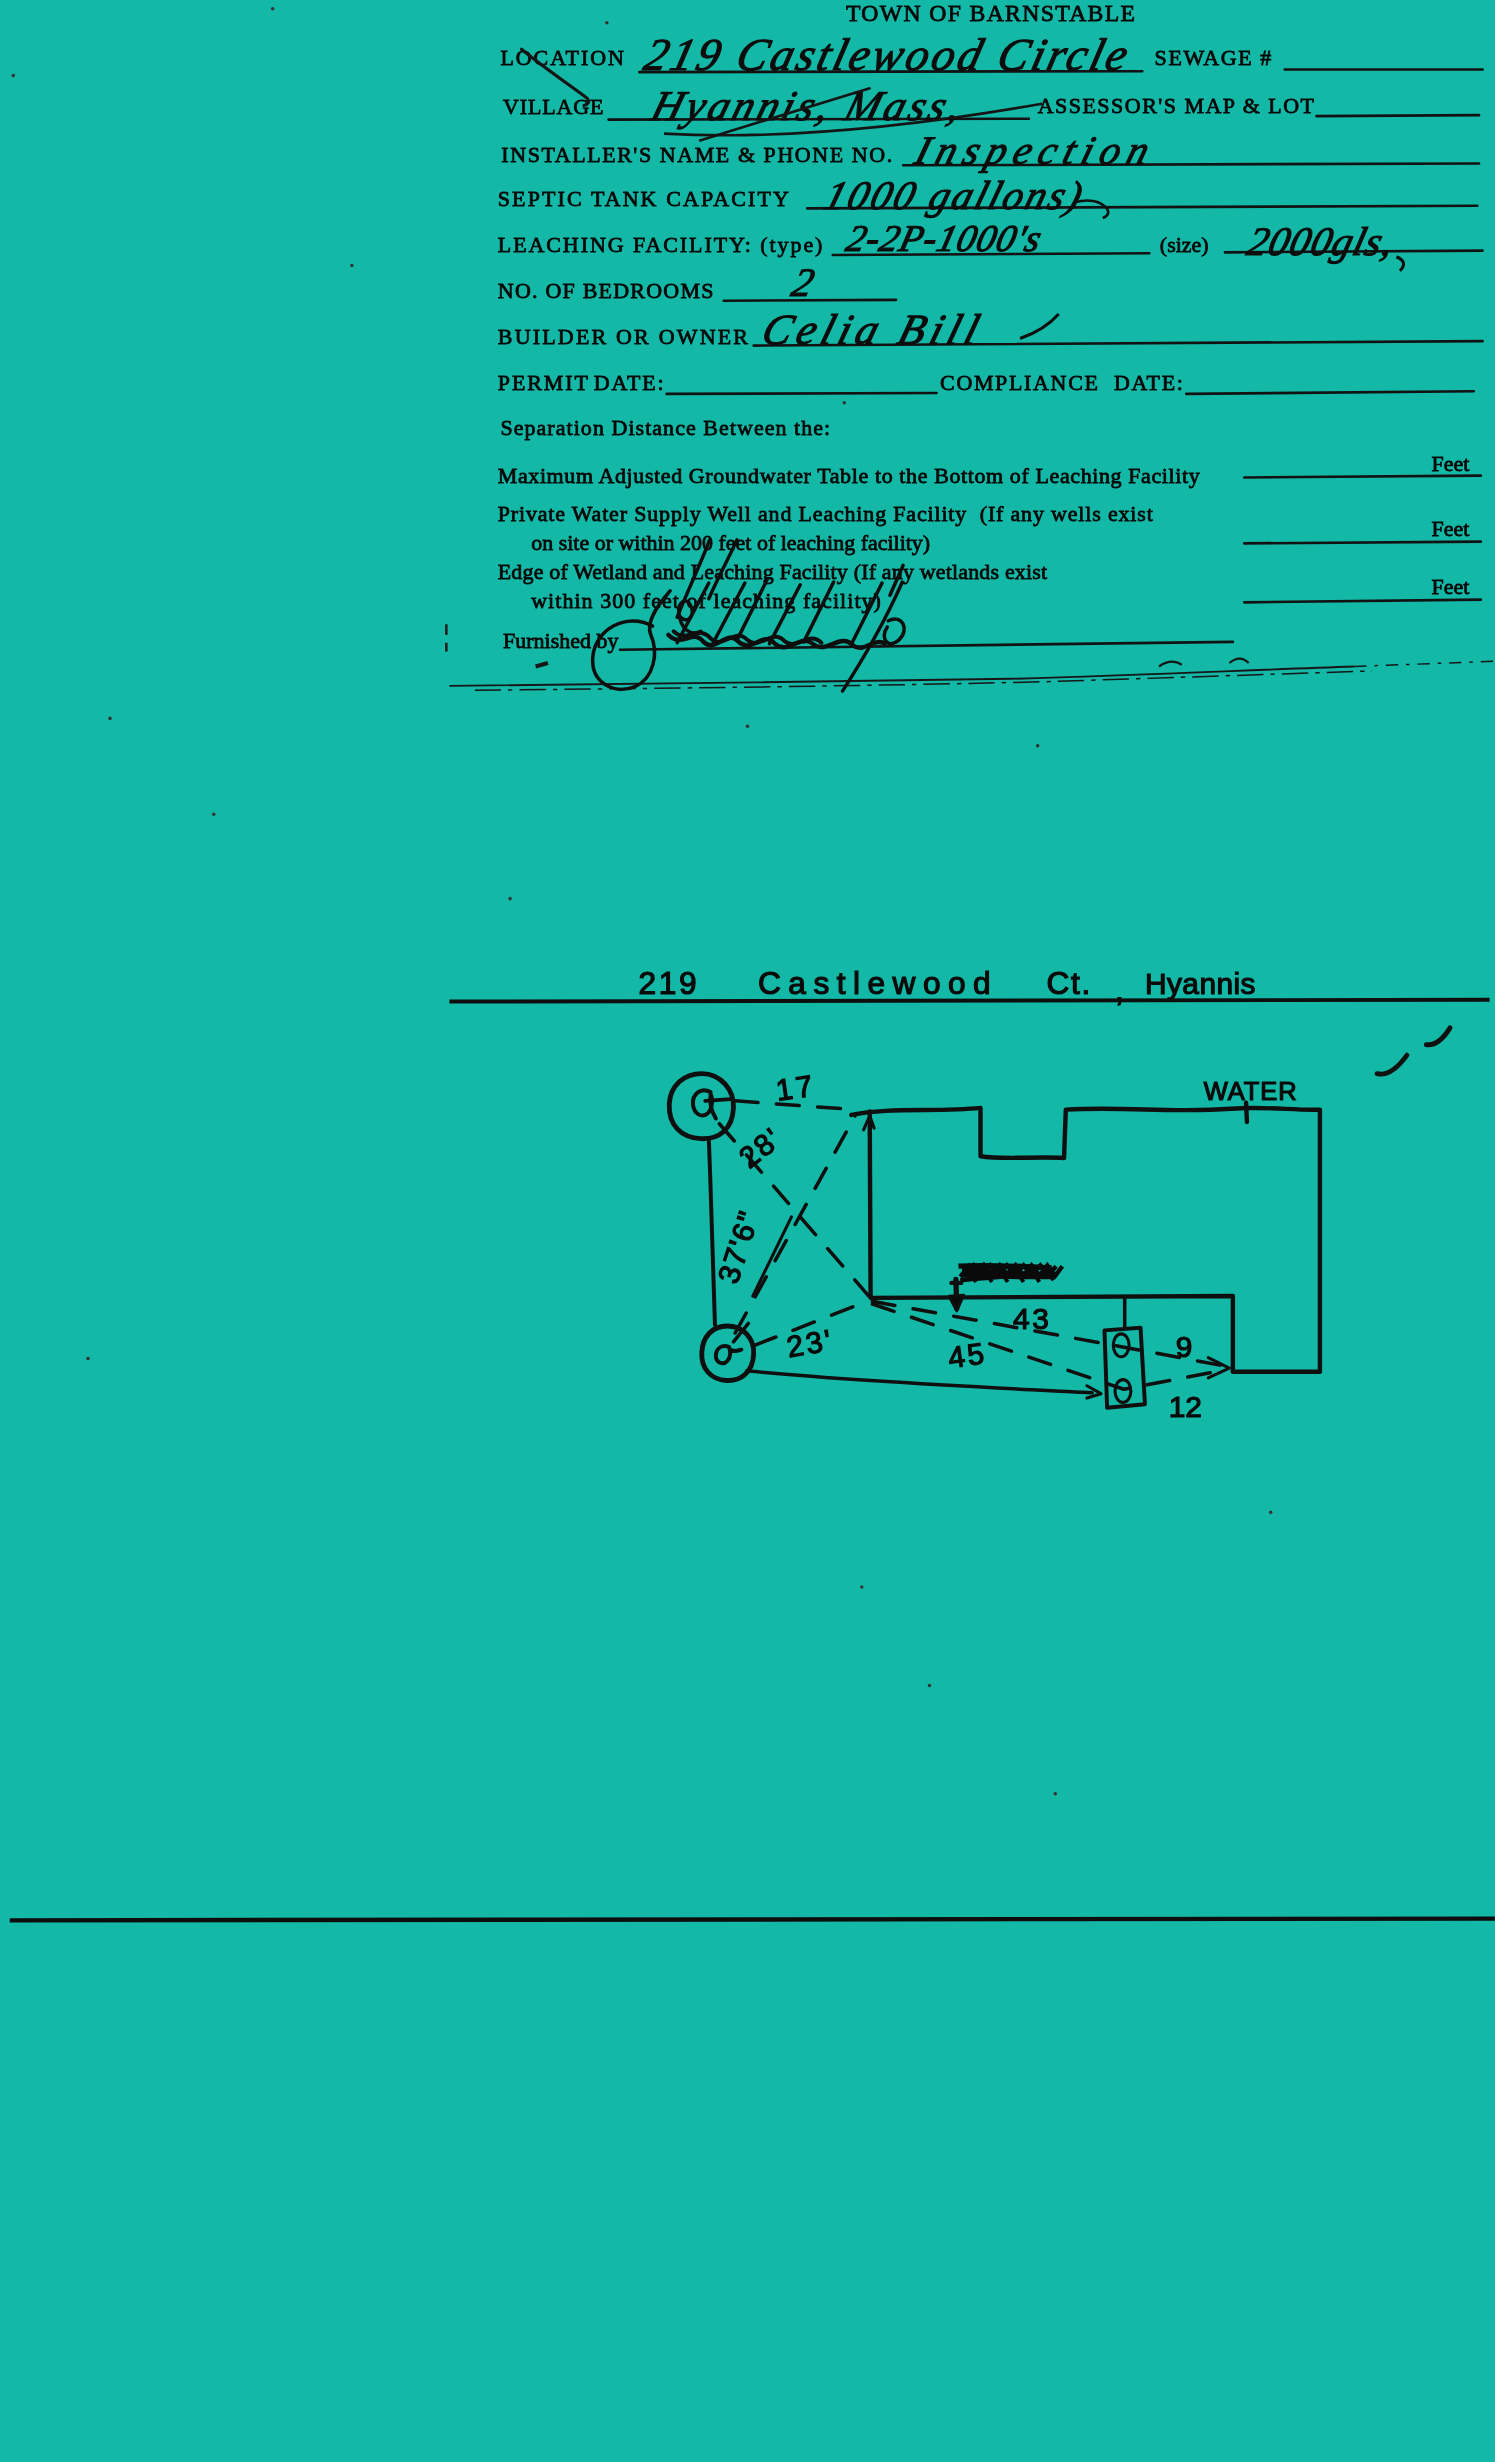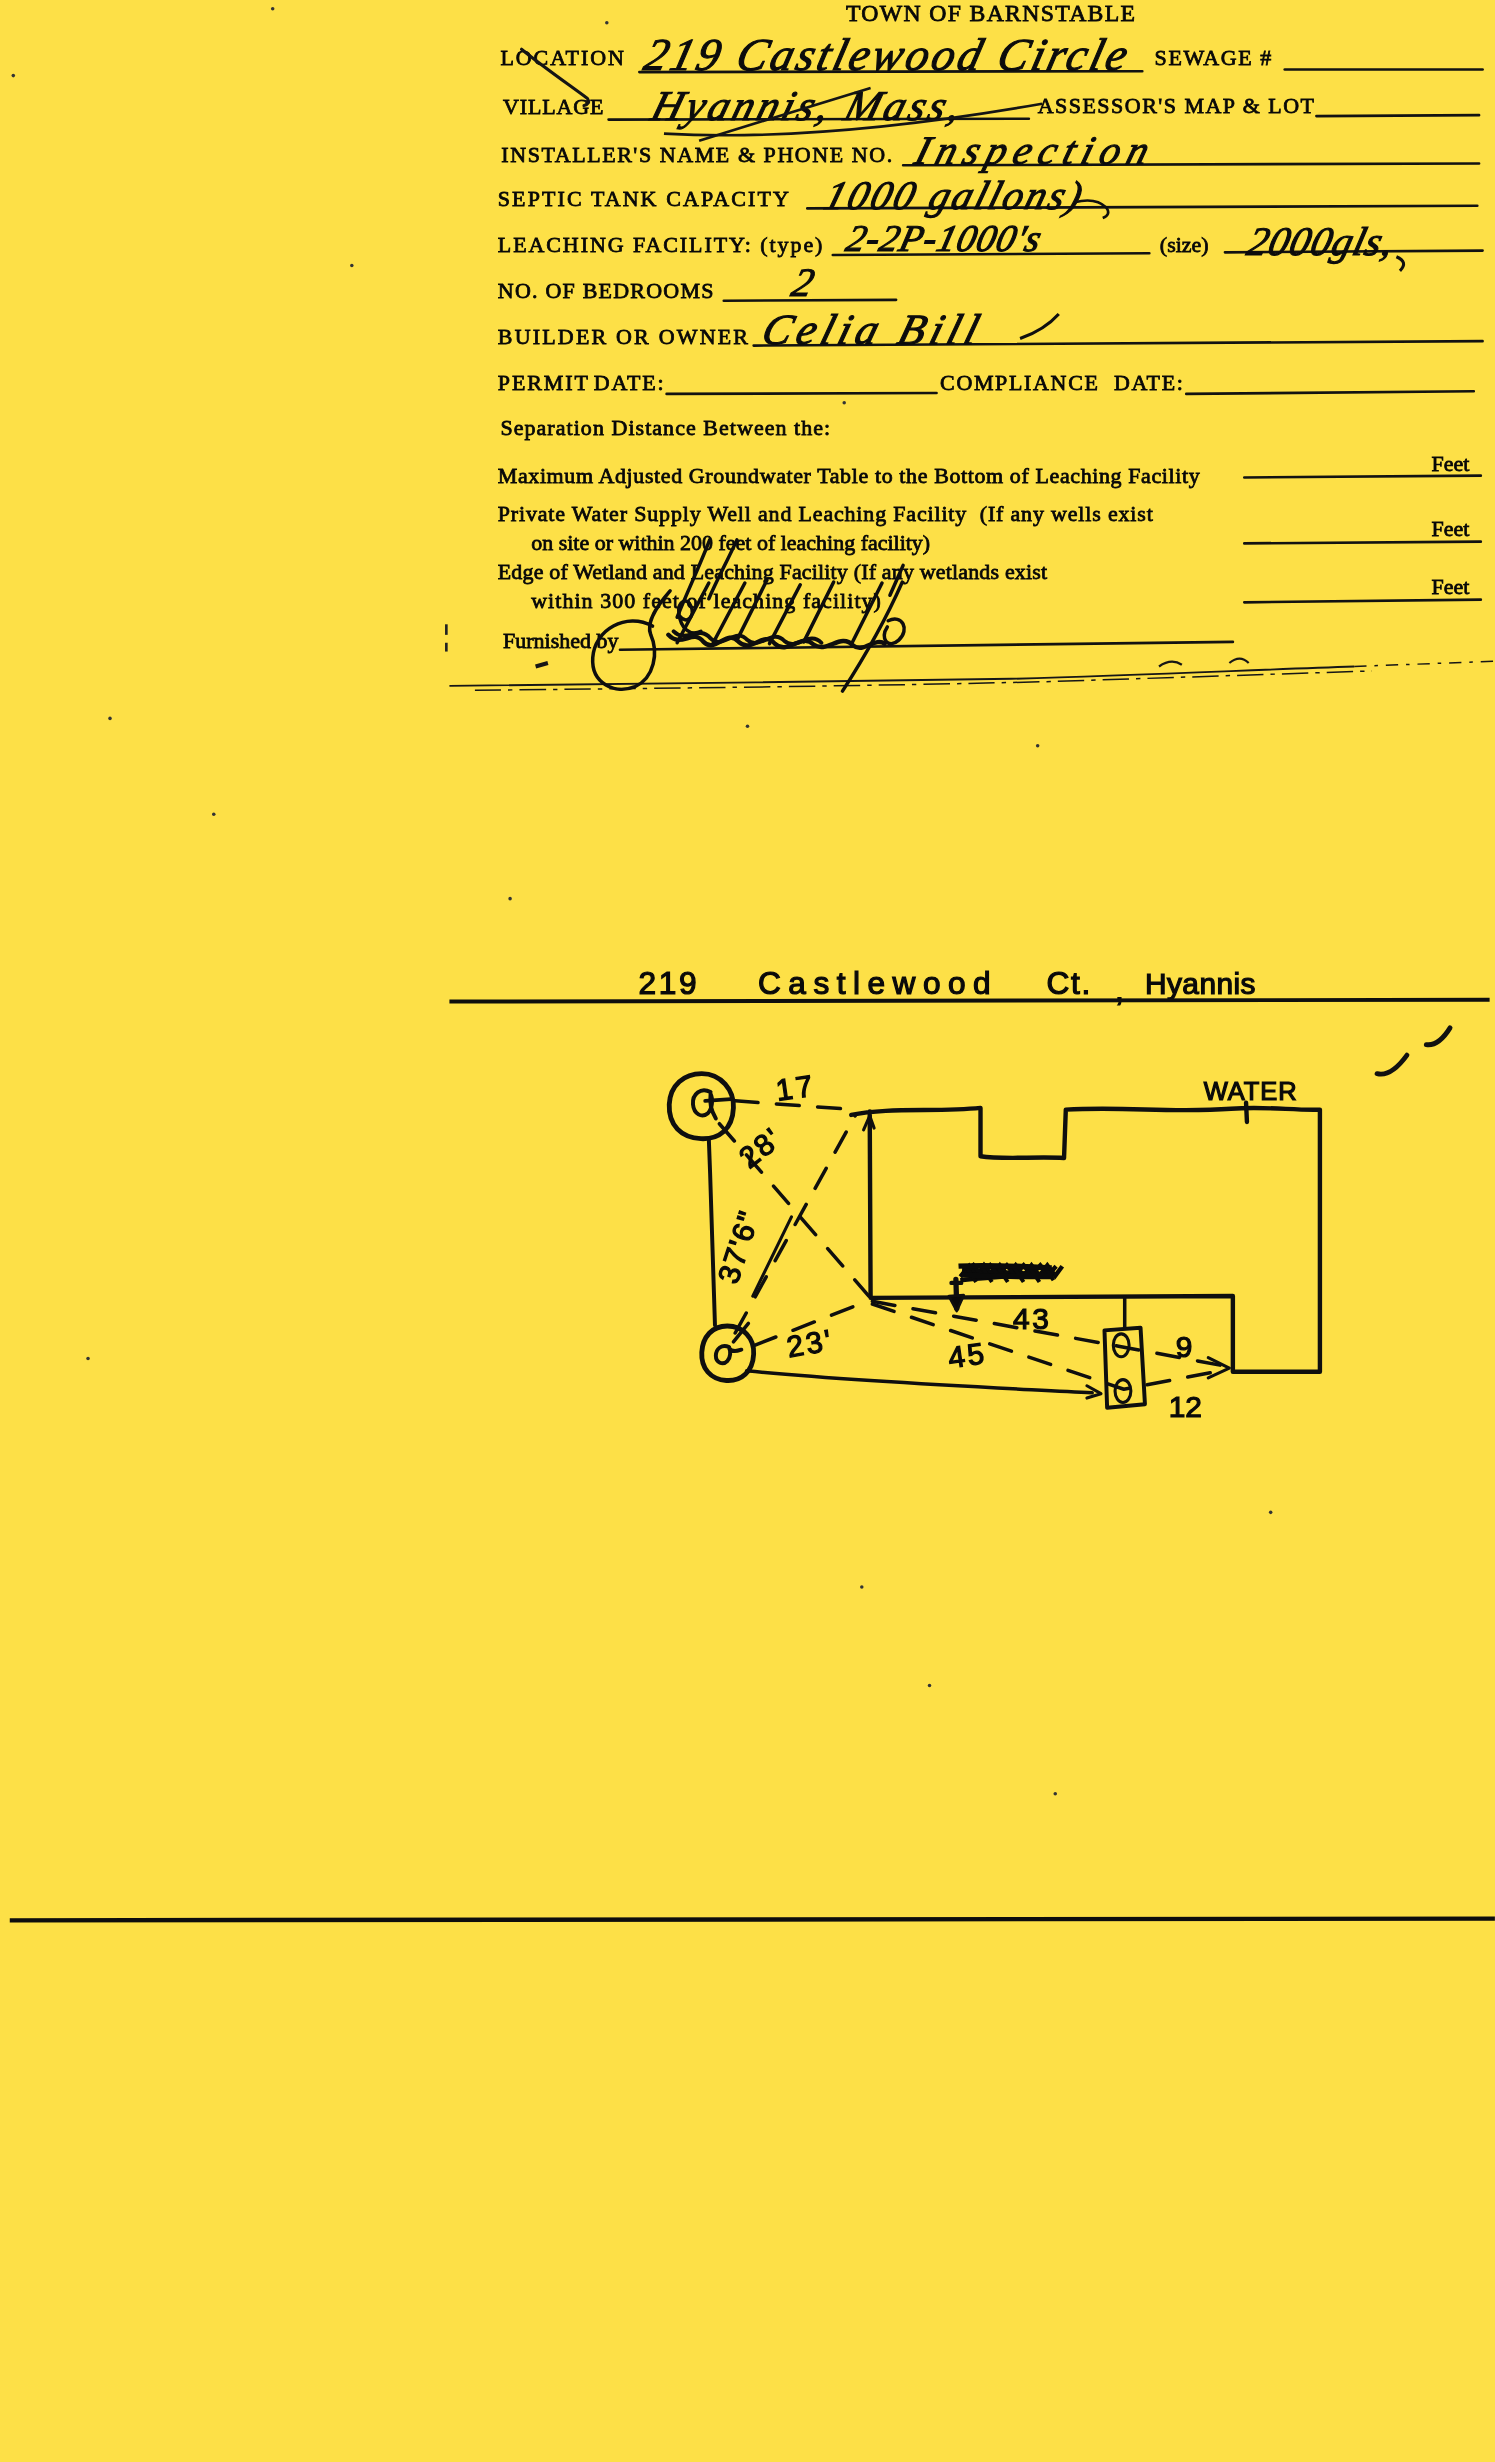--- a/index.html
+++ b/index.html
@@ -1,16 +1,16 @@
 <!DOCTYPE html>
 <html style="font-size:14px"><head>
 <meta charset="utf-8">
 <style>
 html,body{margin:0;padding:0;background:#fff;}
-#page{position:relative;width:1495px;height:2462px;background:#fde047;overflow:hidden;}
+#page{position:relative;width:1495px;height:2462px;background:#14b8a6;overflow:hidden;}
 svg{position:absolute;left:0;top:0;}
 .lbl{font-family:"Liberation Serif",serif;font-size:25px;fill:#080808;stroke:#080808;stroke-width:0.9;}
 .hp{font-family:"Liberation Sans",sans-serif;fill:#0a0a0a;stroke:#0a0a0a;stroke-width:1.4;}
 .cur{font-family:"Liberation Serif",serif;font-style:italic;fill:#0c0c0c;stroke:#0c0c0c;stroke-width:1.3;}
 </style>
 </head>
 <body>
 <div id="page">
 <svg width="1495" height="2462" viewBox="0 0 1700 2800">
 

